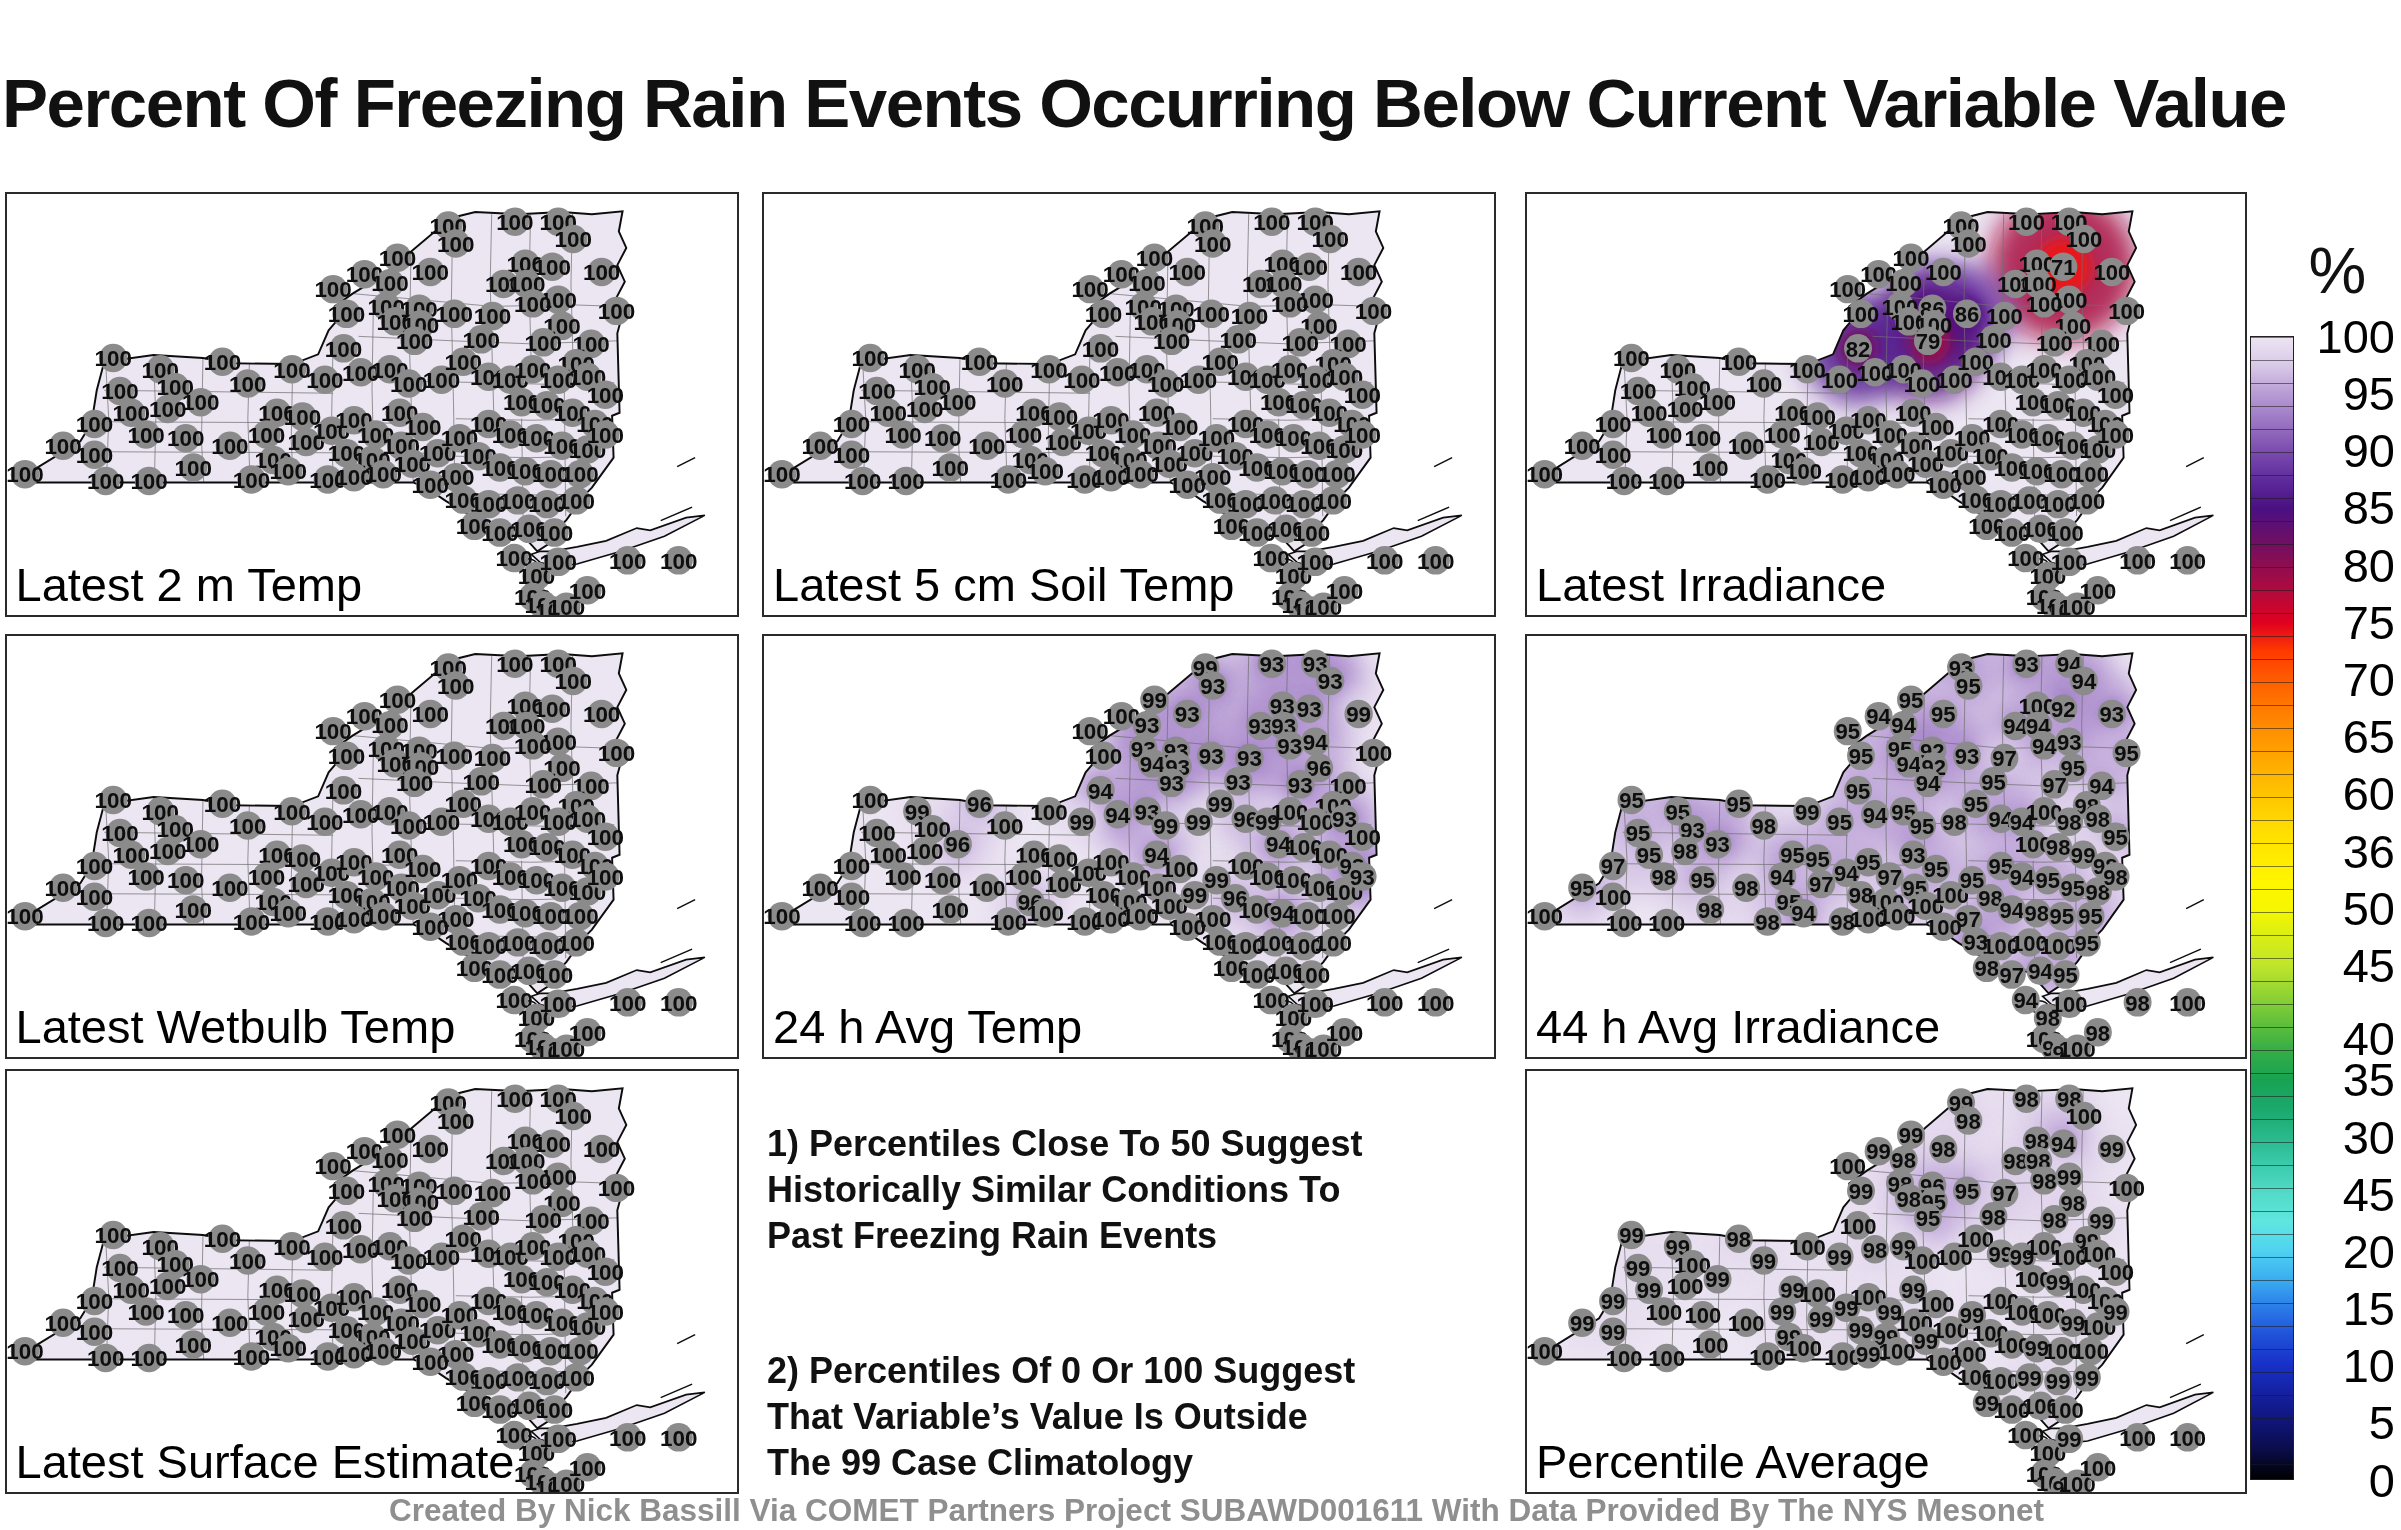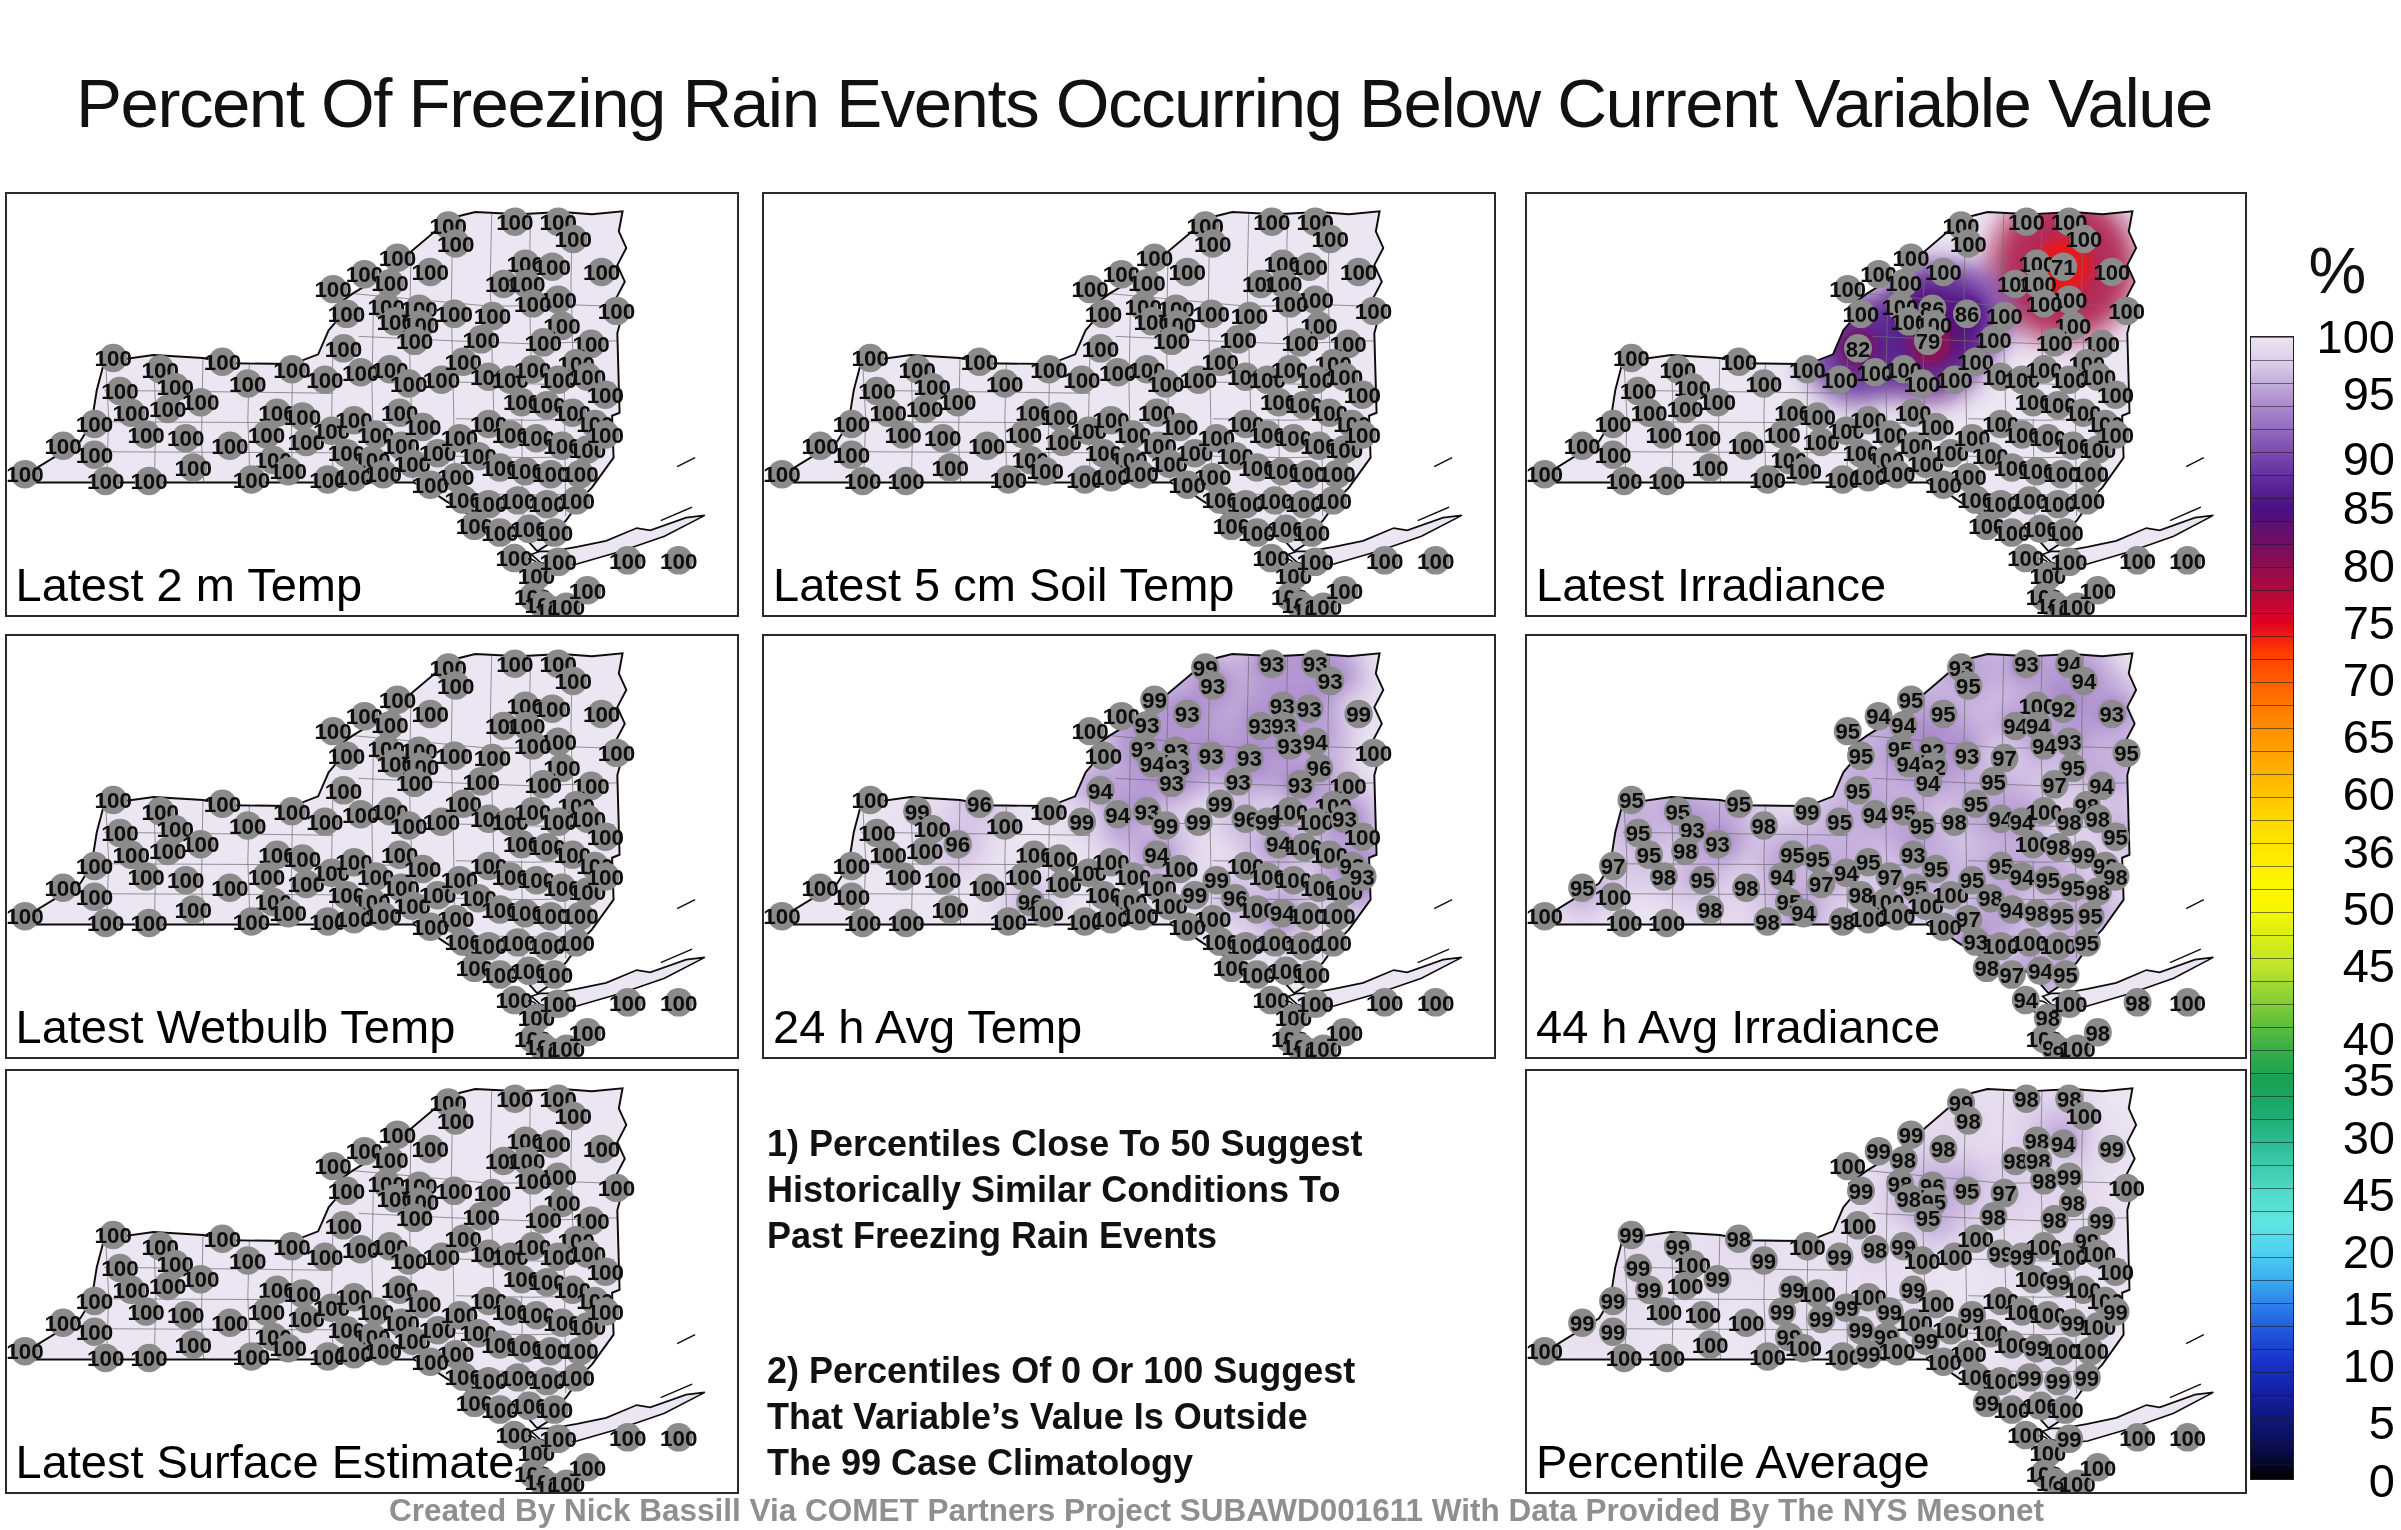--- a/index.html
+++ b/index.html
@@ -1,19 +1,19 @@
 <!DOCTYPE html>
 <html style="font-size:12px"><head>
 <meta charset="utf-8">
 <style>
   html,body{margin:0;padding:0;background:#ffffff;}
   #fig{position:relative;width:2401px;height:1531px;background:#fff;overflow:hidden;
        font-family:"Liberation Sans", sans-serif;color:#111;}
   #title{position:absolute;top:64px;left:0;width:2288px;text-align:center;
-         font-size:69px;font-weight:400;letter-spacing:-1.5px;white-space:nowrap;}
+         font-size:69px;font-weight:700;letter-spacing:-1.5px;white-space:nowrap;}
   .map-slot{position:absolute;width:734px;height:425px;border:2.3px solid #2a2a2a;
             box-sizing:border-box;background:#fff;}
   .map-slot svg{position:absolute;left:0;top:0;width:100%;height:100%;}
   .plabel{position:absolute;left:9px;bottom:3px;font-size:47px;font-weight:400;color:#000;
           white-space:nowrap;}
   .stv{font-size:30px;font-weight:700;fill:#0e0e0e;font-family:"Liberation Sans",sans-serif;}
   #slot0{left:4.5px;top:192px;}
   #slot1{left:762px;top:192px;}
   #slot2{left:1525px;top:192px;width:722px;}
   #slot3{left:4.5px;top:634px;}
@@ -4452,21 +4452,21 @@
 The 99 Case Climatology</div>
     
   </div>
 
   <div id="cpct">%</div>
   <div id="cbar" style="background: linear-gradient(rgb(236, 229, 242) 0%, rgb(217, 201, 232) 2.5%, rgb(183, 155, 212) 5%, rgb(154, 116, 194) 7.5%, rgb(124, 76, 174) 10%, rgb(94, 43, 156) 12.5%, rgb(74, 16, 130) 15%, rgb(105, 15, 104) 17.5%, rgb(142, 13, 80) 20%, rgb(180, 10, 58) 22.5%, rgb(224, 0, 32) 25%, rgb(255, 58, 0) 27.5%, rgb(255, 92, 0) 30%, rgb(255, 123, 0) 32.5%, rgb(255, 149, 0) 35%, rgb(255, 173, 0) 37.5%, rgb(255, 196, 0) 40%, rgb(255, 217, 0) 42.5%, rgb(255, 232, 0) 45%, rgb(255, 245, 0) 47.5%, rgb(247, 247, 0) 50%, rgb(217, 238, 20) 52.5%, rgb(192, 229, 42) 55%, rgb(146, 212, 51) 57.5%, rgb(98, 192, 58) 60%, rgb(53, 173, 71) 62.5%, rgb(24, 163, 82) 65%, rgb(27, 168, 108) 67.5%, rgb(40, 184, 138) 70%, rgb(59, 203, 172) 72.5%, rgb(82, 219, 200) 75%, rgb(95, 230, 224) 77.5%, rgb(79, 210, 240) 80%, rgb(58, 174, 240) 82.5%, rgb(43, 123, 232) 85%, rgb(31, 80, 216) 87.5%, rgb(24, 48, 200) 90%, rgb(20, 32, 160) 92.5%, rgb(16, 21, 120) 95%, rgb(10, 12, 72) 97.5%, rgb(0, 0, 0) 100%);"></div>
   <div id="cbar-lines"></div>
   <div id="cticks">
       <div class="ctick" style="top: 313px;">100</div>
       <div class="ctick" style="top: 370px;">95</div>
-      <div class="ctick" style="top: 427px; margin-top: 8px;">90</div>
+      <div class="ctick" style="top: 427px;">90</div>
       <div class="ctick" style="top: 484px;">85</div>
       <div class="ctick" style="top: 542px;">80</div>
       <div class="ctick" style="top: 599px;">75</div>
       <div class="ctick" style="top: 656px;">70</div>
       <div class="ctick" style="top: 713px;">65</div>
       <div class="ctick" style="top: 770px;">60</div>
       <div class="ctick" style="top: 828px;">36</div>
       <div class="ctick" style="top: 885px;">50</div>
       <div class="ctick" style="top: 942px;">45</div>
       <div class="ctick" style="top: 999px; margin-top: 16px;">40</div>

